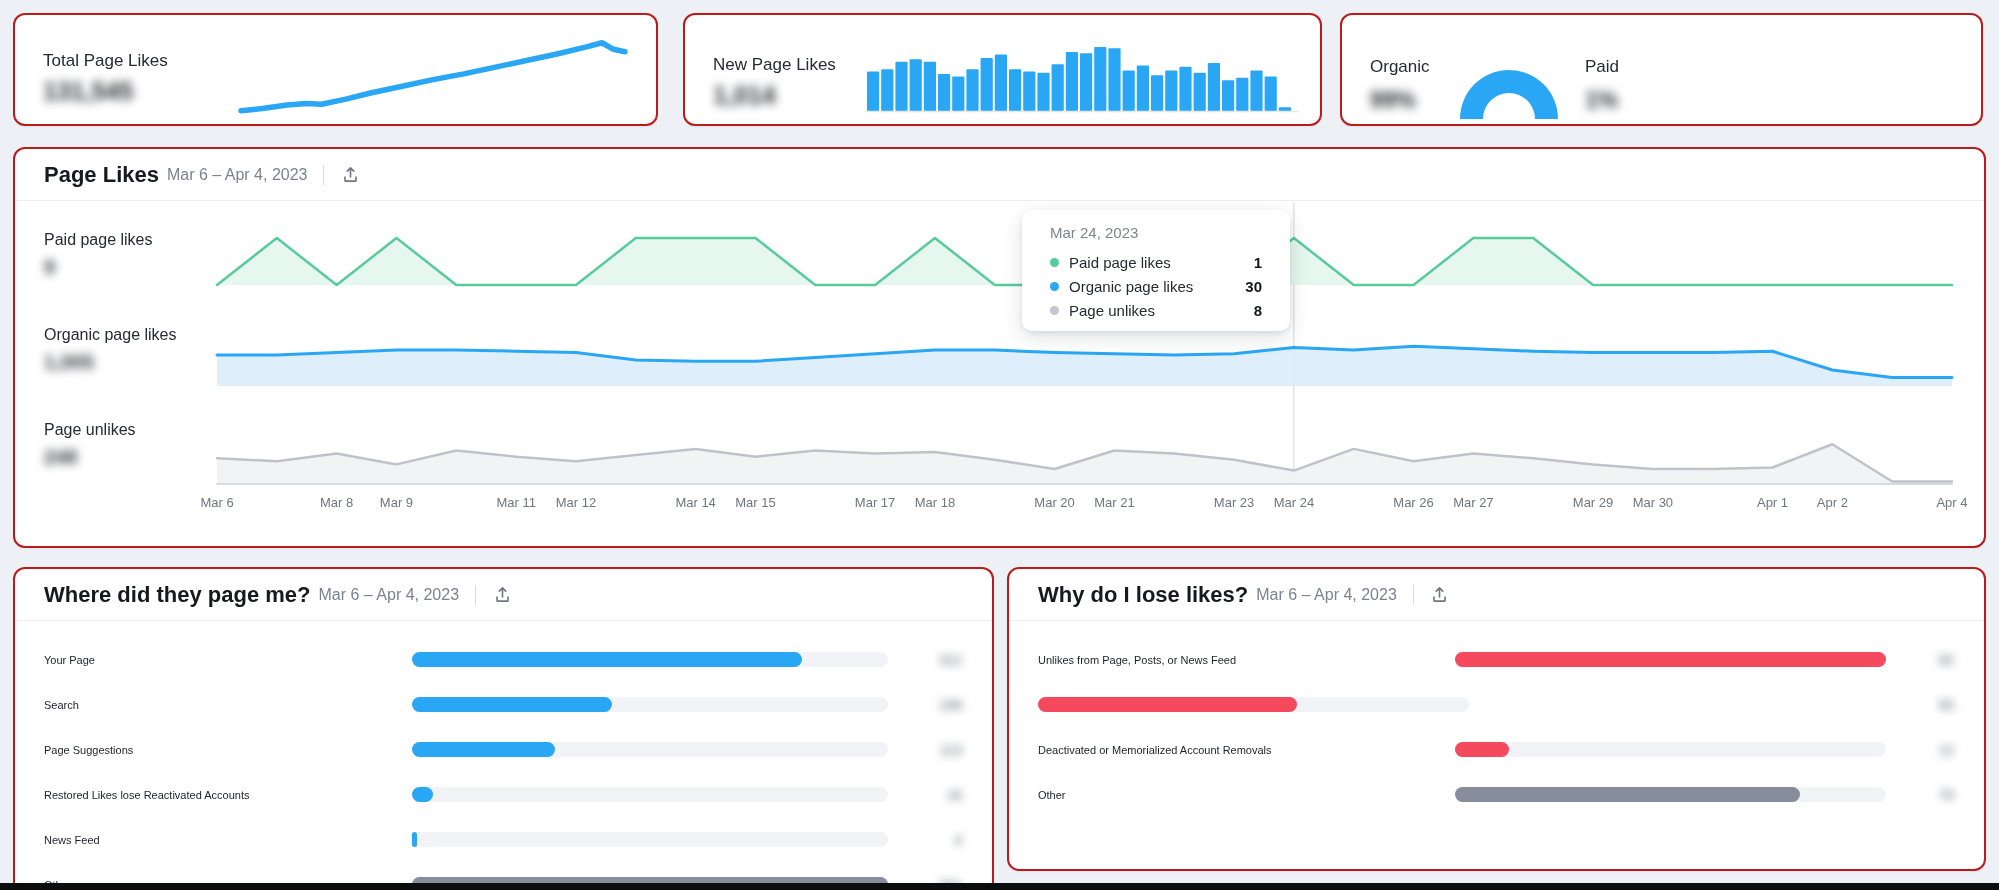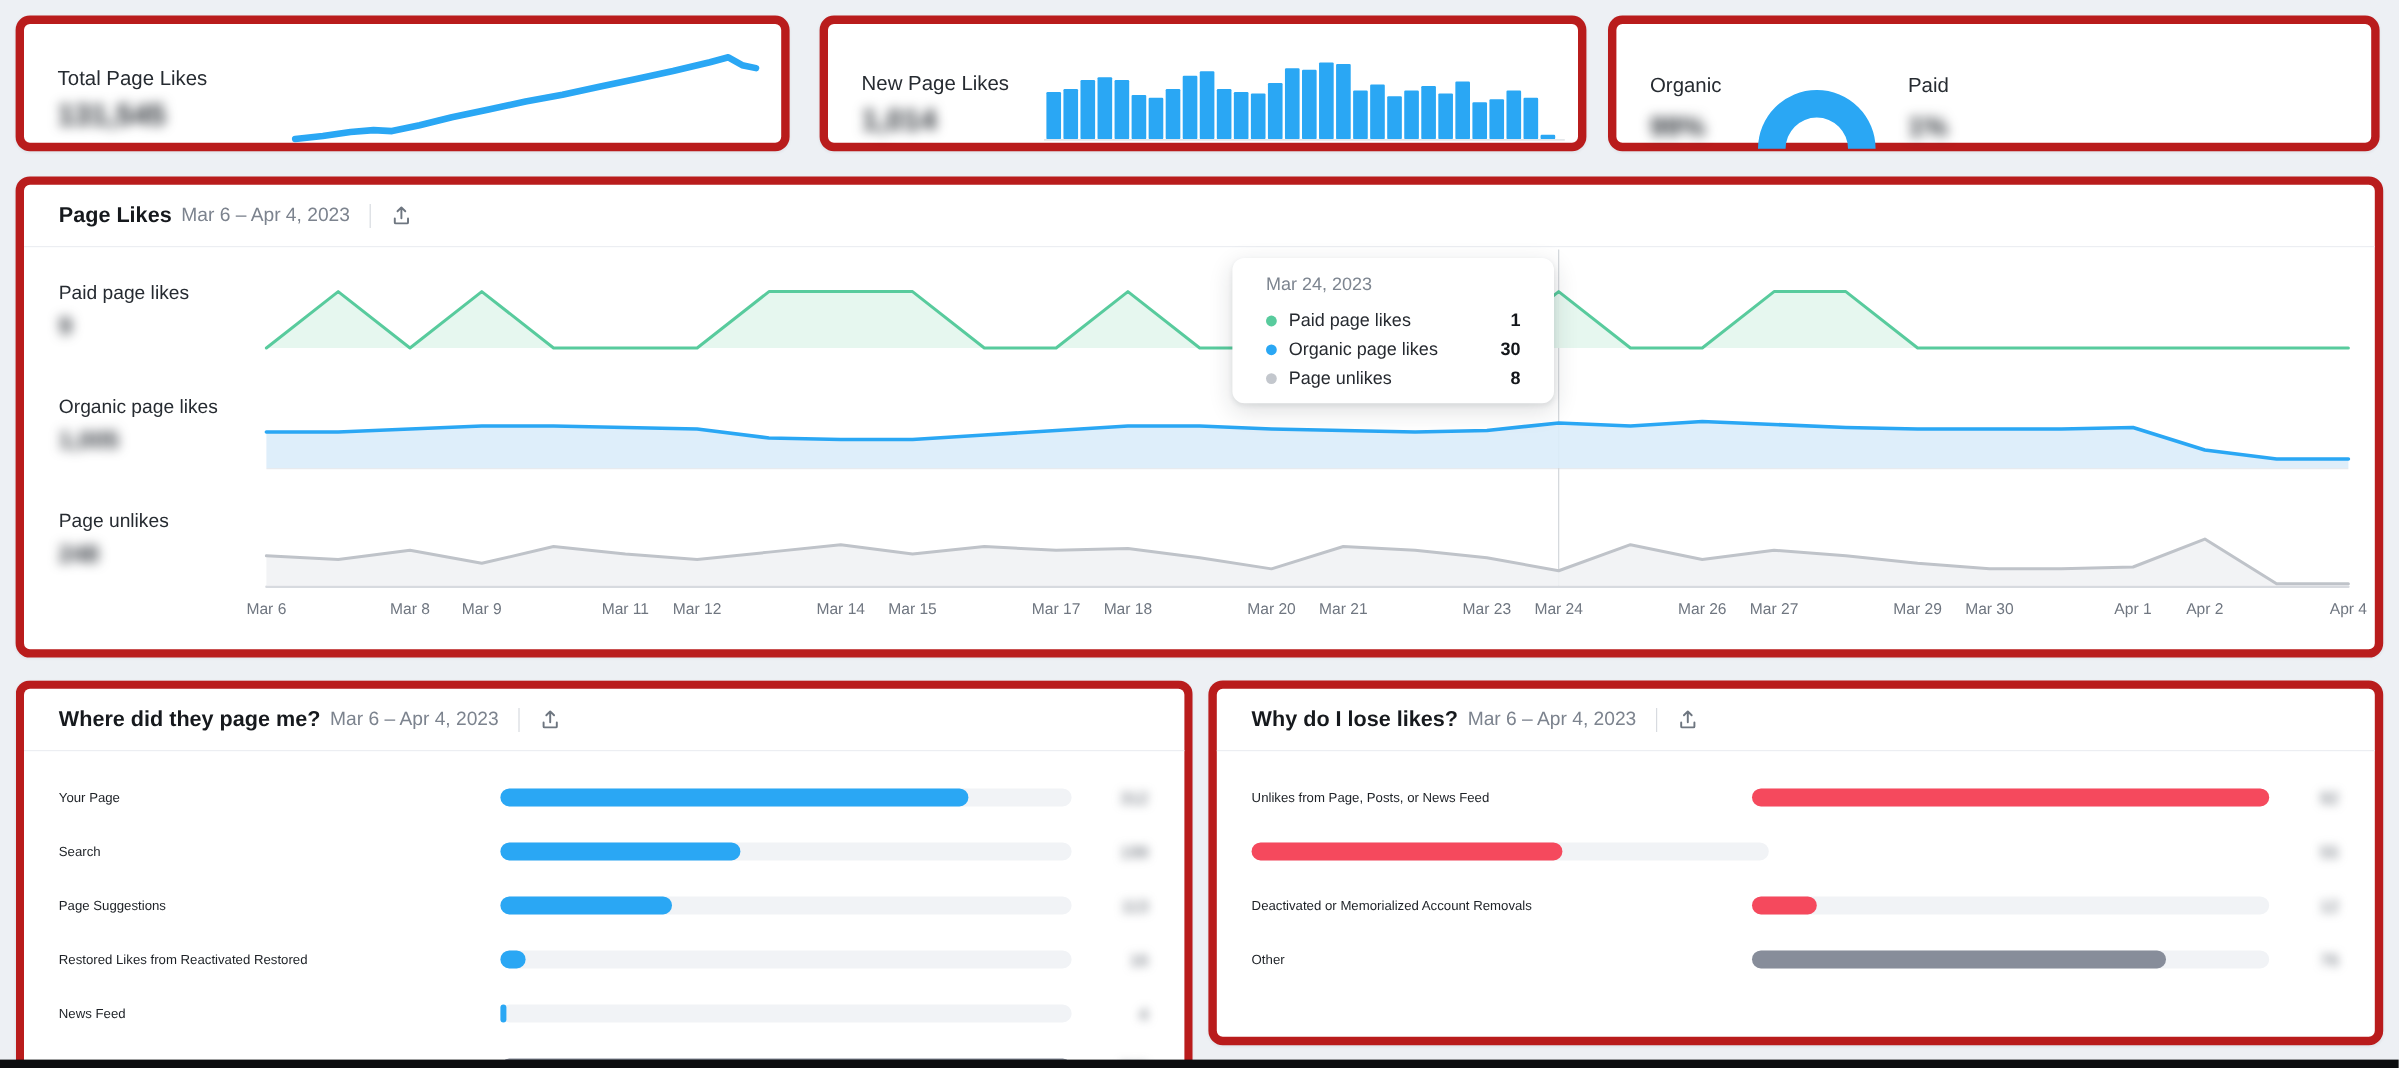--- a/index.html
+++ b/index.html
@@ -1,30 +1,30 @@
 <!DOCTYPE html>
 <html><head>
 <meta charset="utf-8">
 <style>
   *{margin:0;padding:0;box-sizing:border-box}
   html,body{width:1999px;height:890px}
   body{font-family:"Liberation Sans",sans-serif;background:#edf0f4;position:relative;overflow:hidden;color:#1c2025}
-  .card,.panel{position:absolute;background:#fff;border:7px solid #b91c1c;border-radius:12px;box-shadow:0 1px 2px rgba(20,30,50,.05)}
+  .card,.panel{position:absolute;background:#fff;border:2px solid #b91c1c;border-radius:12px;box-shadow:0 1px 2px rgba(20,30,50,.05)}
   .c1{left:13px;top:13px;width:645px;height:113px}
   .c2{left:683px;top:13px;width:639px;height:113px}
   .c3{left:1340px;top:13px;width:643px;height:113px}
   .card-label{position:absolute;font-size:17px;color:#262b31}
   .card-value{position:absolute;font-size:25px;font-weight:700;color:#2b3036}
   .blur{filter:blur(5px)}
   .blur-sm{filter:blur(4px)}
   .panel-likes{left:13px;top:147px;width:1973px;height:401px}
   .panel-left{left:13px;top:567px;width:981px;height:340px;border-bottom:none;border-bottom-left-radius:0;border-bottom-right-radius:0}
   .panel-right{left:1007px;top:567px;width:979px;height:304px}
   .panel-header{height:52px;border-bottom:1px solid #eceef2;display:flex;align-items:center;padding:0 29px}
-  .panel-title{font-size:18px;font-weight:700;color:#16191d}
+  .panel-title{font-size:22px;font-weight:700;color:#16191d}
   .panel-date{font-size:16px;color:#7c838e;margin-left:8px}
   .hdr-divider{width:1px;height:20px;background:#d8dbe0;margin:0 14px 0 16px}
   .export-btn{width:24px;height:24px;display:flex;align-items:center;justify-content:center;cursor:pointer;border-radius:4px}
   .metric{position:absolute;left:29px;width:180px}
   .metric .m-label{font-size:16px;color:#262b31}
   .metric .m-value{font-size:20px;font-weight:700;color:#30353c;margin-top:7px}
   .tooltip{position:absolute;left:1007px;top:61px;width:268px;height:121px;background:#fff;border-radius:10px;box-shadow:0 2px 4px rgba(25,32,45,.08),0 6px 20px rgba(25,32,45,.14);padding:14px 28px;z-index:5}
   .tt-date{font-size:15px;color:#7d8590;margin-bottom:9px}
   .tt-row{display:flex;align-items:center;height:24px;font-size:15px;color:#262a30}
   .tt-dot{width:9px;height:9px;border-radius:50%;margin-right:10px;flex:none}
@@ -208,21 +208,21 @@
       <span class="r-value blur-sm">199</span>
       </div>
       <div class="hrow">
         <span class="r-label">Page Suggestions</span>
       <span class="r-track">
         <span class="r-fill" style="width:30%;background:#2aa7f4"></span>
       </span>
       <span class="r-value blur-sm">113</span>
       </div>
       <div class="hrow">
-        <span class="r-label">Restored Likes from Reactivated Restored</span>
+        <span class="r-label">Restored Likes lose Reactivated Accounts</span>
       <span class="r-track">
         <span class="r-fill" style="width:4.5%;background:#2aa7f4"></span>
       </span>
       <span class="r-value blur-sm">16</span>
       </div>
       <div class="hrow">
         <span class="r-label">News Feed</span>
       <span class="r-track">
         <span class="r-fill" style="width:1%;background:#2aa7f4"></span>
       </span>

